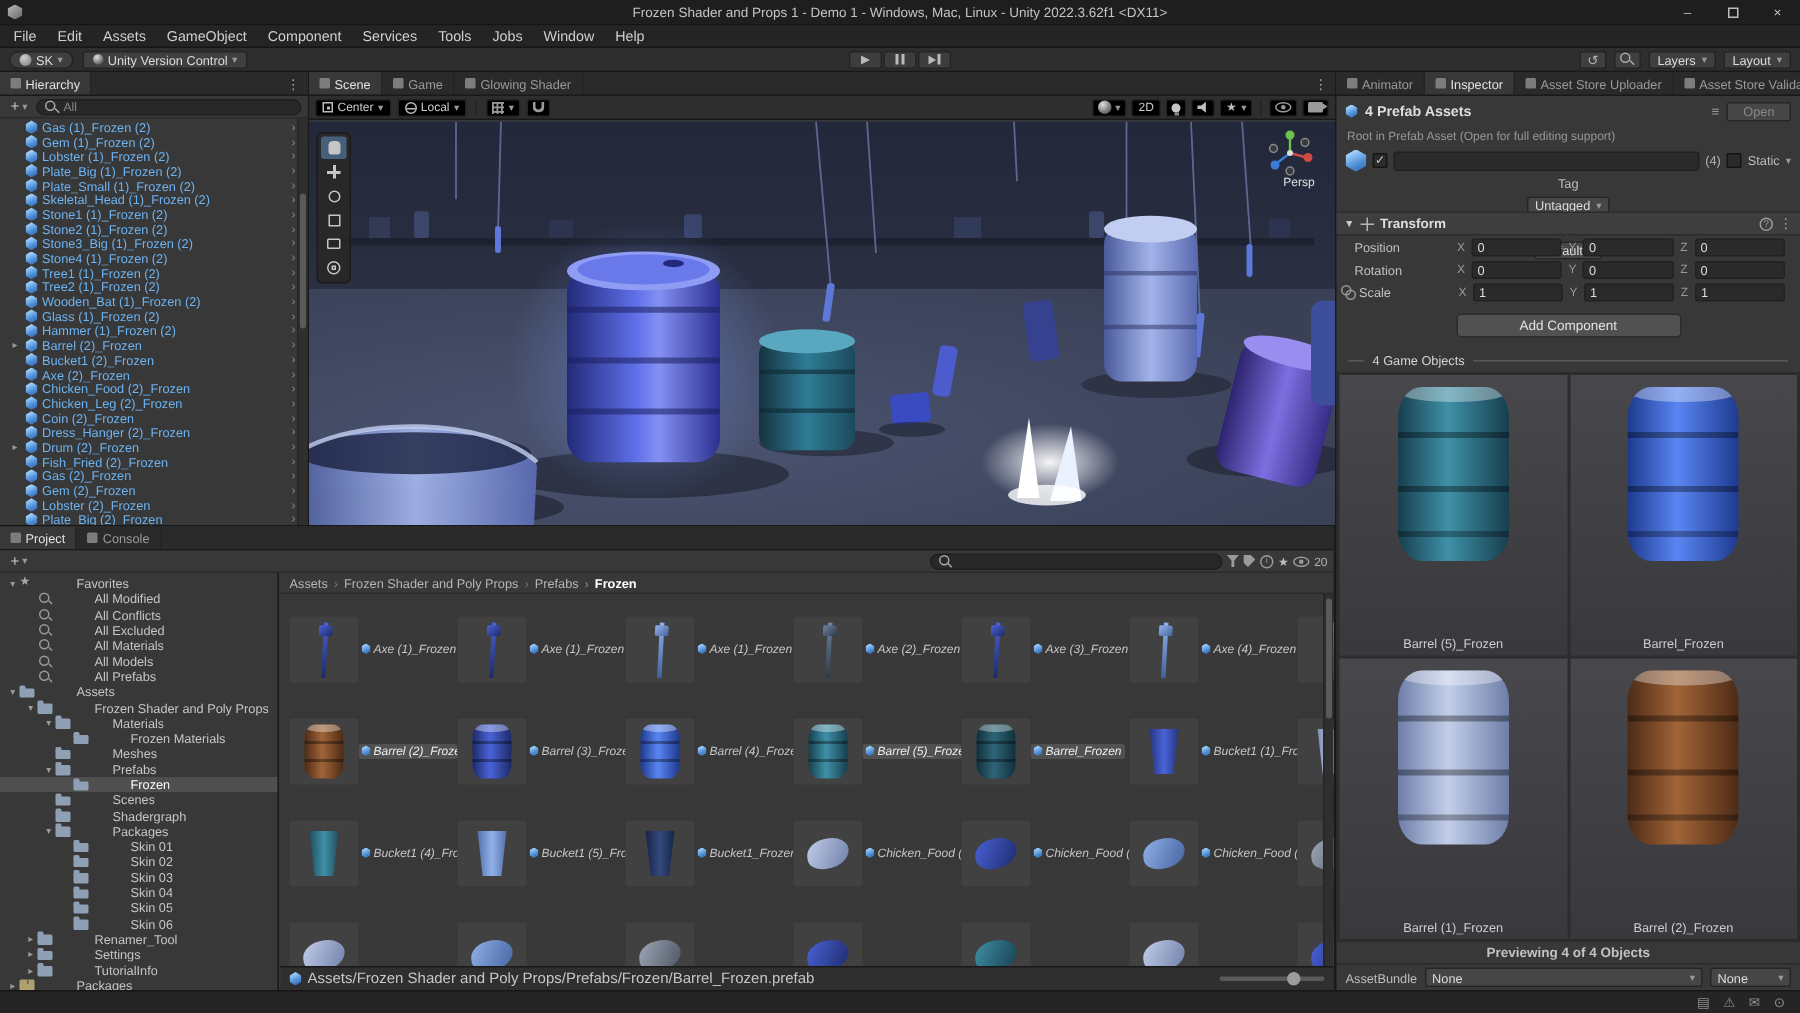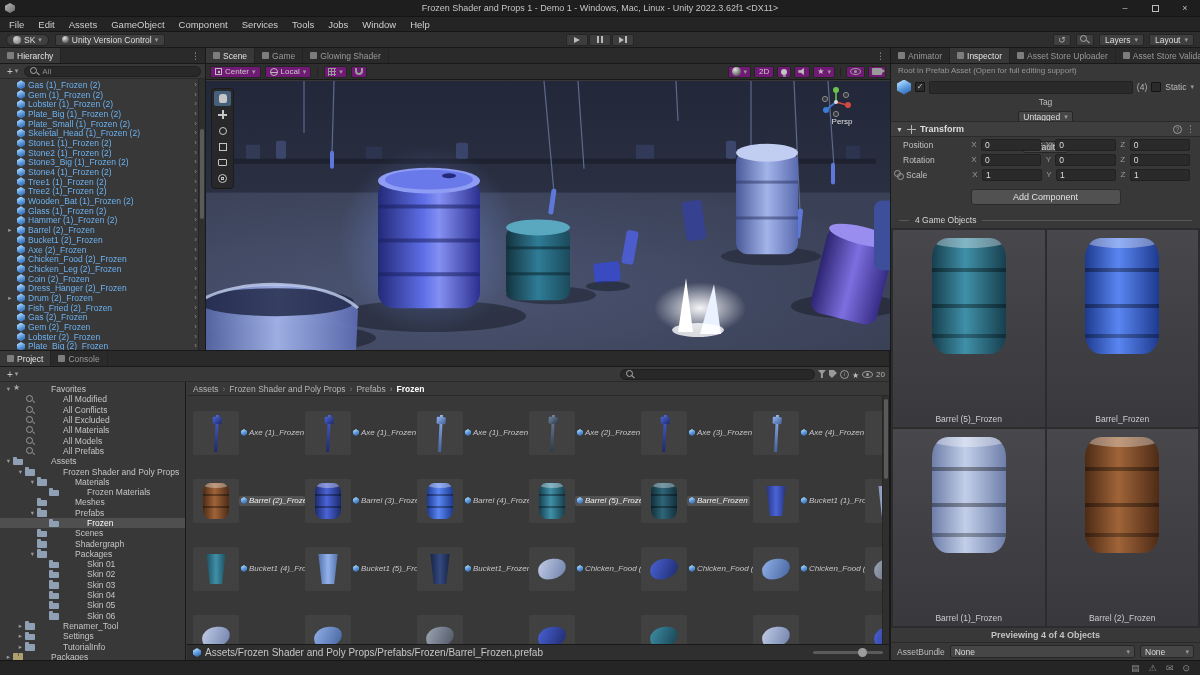--- a/index.html
+++ b/index.html
@@ -72,21 +72,21 @@
   .i-prefab{width:8px;height:9px;flex:0 0 8px;background:linear-gradient(155deg,#a5d5ff 15%,#4f8fd6 60%,#2d5fa8);
             clip-path:polygon(50% 0,100% 27%,100% 73%,50% 100%,0 73%,0 27%);}
   .h-label{color:#6db3f2;font-size:8.5px;overflow:hidden;}
   .h-open{margin-left:auto;color:#8a8a8a;font-size:8px;line-height:8px;}
   .vscroll{position:absolute;right:0;width:7px;background:#2f2f2f;border-left:1px solid #262626;}
   .vthumb{position:absolute;left:1px;right:1px;background:#5a5a5a;border-radius:3px;}
 
   
   .scenepanel{position:absolute;left:206px;top:48px;width:684px;height:302px;background:#383838;}
   .sv-toolbar{height:16px;background:#2e2e2e;border-bottom:1px solid #191919;display:flex;align-items:center;padding:0 4px;gap:4px;}
-  .btn-sm{display:flex;align-items:center;gap:3px;background:#701a75;border:1px solid #242424;border-radius:2px;
+  .btn-sm{display:flex;align-items:center;gap:3px;background:#000000;border:1px solid #242424;border-radius:2px;
           height:12px;padding:0 4px;font-size:8px;color:#ccc;justify-content:space-between;}
   .btn-sm.nolabel{padding:0 3px;}
   .vsep{width:1px;height:10px;background:#232323;margin:0 2px;}
   .sv-right{margin-left:auto;display:flex;align-items:center;gap:3px;}
   .i-pivot{width:7px;height:7px;border:1px solid #bbb;position:relative;}
   .i-pivot::after{content:"";position:absolute;left:2px;top:2px;width:2px;height:2px;background:#bbb;}
   .i-globe{width:8px;height:8px;border:1px solid #bbb;border-radius:50%;position:relative;}
   .i-globe::after{content:"";position:absolute;left:0;top:3px;width:6px;height:1px;background:#bbb;}
   .i-gridico{width:8px;height:8px;background-image:linear-gradient(#9a9a9a 1px,transparent 1px),linear-gradient(90deg,#9a9a9a 1px,transparent 1px);background-size:3px 3px;}
   .i-magnet{width:8px;height:7px;border:2px solid #9a9a9a;border-top:none;border-radius:0 0 7px 7px;}
@@ -107,21 +107,21 @@
   .ts-btn[data-active="true"]{background:#46607c;}
   .ti-hand{width:8px;height:9px;background:#c6c6c6;border-radius:3px 3px 2px 2px;}
   .ti-move{position:relative;width:9px;height:9px;}
   .ti-move::before{content:"";position:absolute;left:4px;top:0;width:1.5px;height:9px;background:#c6c6c6;}
   .ti-move::after{content:"";position:absolute;left:0;top:4px;width:9px;height:1.5px;background:#c6c6c6;}
   .ti-rotate{width:8px;height:8px;border:1.5px solid #c6c6c6;border-radius:50%;}
   .ti-scale{width:8px;height:8px;border:1.5px solid #c6c6c6;}
   .ti-rect{width:9px;height:7px;border:1.2px solid #c6c6c6;border-radius:1px;}
   .ti-trans{width:9px;height:9px;border:1.2px solid #c6c6c6;border-radius:50%;position:relative;}
   .ti-trans::after{content:"";position:absolute;inset:2.2px;border:1px solid #c6c6c6;}
-  .gizmo{position:absolute;top:4px;right:24px;width:48px;text-align:center;}
+  .gizmo{position:absolute;top:4px;right:0;width:48px;text-align:center;}
   .gz-label{font-size:8px;color:#e0e0e0;margin-top:-2px;}
 
   
   .inspector{position:absolute;left:890px;top:48px;width:310px;height:612px;background:#383838;
              border-left:1px solid #191919;display:flex;flex-direction:column;}
   .insp-head{height:20px;display:flex;align-items:center;gap:5px;padding:0 6px;}
   .insp-title{font-size:9.5px;font-weight:bold;color:#dedede;}
   .i-burger{color:#9a9a9a;font-size:9px;}
   .open-btn{height:13px;padding:0 10px;background:#464646;border:1px solid #262626;border-radius:2px;
             color:#8a8a8a;font-size:8.5px;display:flex;align-items:center;}
@@ -768,20 +768,26 @@
           <span class="tab-ico"></span>
           <span>Asset Store Uploader</span>
         </div>
         <div class="tab" data-active="false">
           <span class="tab-ico"></span>
           <span>Asset Store Validat...</span>
         </div>
 
     </div>
 
+    <div class="insp-head">
+      <span class="i-prefab"></span>
+      <span class="insp-title">4 Prefab Assets</span>
+      <span style="margin-left:auto;" class="i-burger">≡</span>
+      <div class="open-btn">Open</div>
+    </div>
     <div class="insp-notice">Root in Prefab Asset (Open for full editing support)</div>
 
     <div class="go1">
       <span class="i-prefab-lg"></span>
       <span class="checkbox checked"></span>
       <input class="name-field" readonly="" style="">
       <span class="go-count">(4)</span>
       <span class="checkbox"></span>
       <span class="lbl">Static</span>
       <span class="caret">▾</span>

